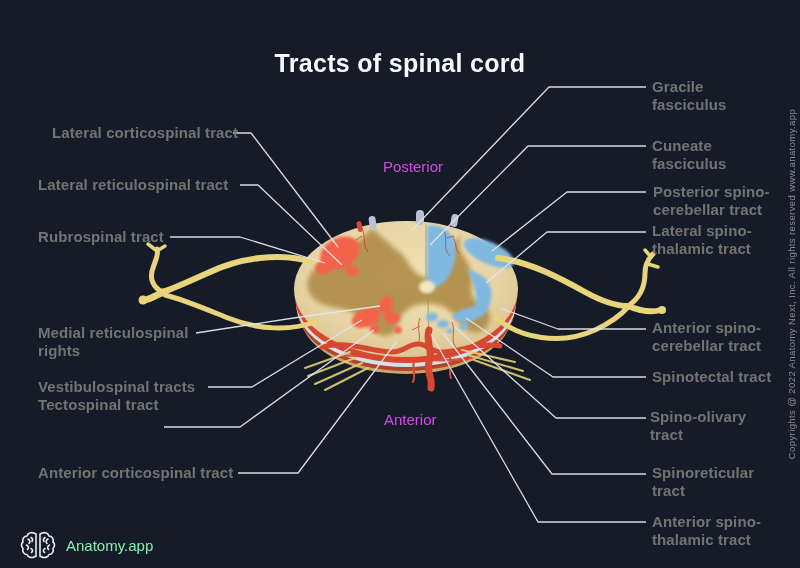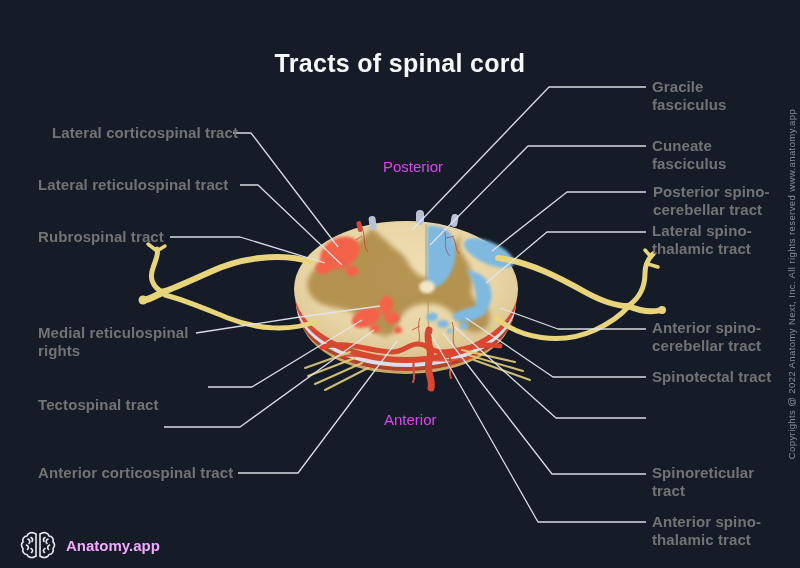--- a/index.html
+++ b/index.html
@@ -36,21 +36,21 @@
   .r9{left:652px;top:513px;width:142px;}
   .orient{position:absolute;font-size:15px;font-weight:400;color:#d946ef;}
   .posterior{left:383px;top:158px;} .anterior{left:384px;top:411px;}
   .copyright{
     position:absolute;right:3px;top:50%;
     transform:translateY(-50%) rotate(180deg);
     writing-mode:vertical-rl;
     font-size:9.5px;color:#868d9c;letter-spacing:.4px;white-space:nowrap;
   }
   .footer{position:absolute;left:20px;bottom:8px;display:flex;align-items:center;}
-  .brand{font-size:15px;font-weight:700;color:#f0abfc;margin-left:10px;}
+  .brand{font-size:15px;font-weight:400;color:#86efac;margin-left:10px;}
 </style>
 </head>
 <body>
 
 <div class="canvas">
 
   <div class="title">Tracts of spinal cord</div>
 
   <svg class="scene" width="800" height="568" viewBox="0 0 800 568">
     <defs>
@@ -190,29 +190,31 @@
   </svg>
 
 
   <div class="orient posterior">Posterior</div>
   <div class="orient anterior">Anterior</div>
 
   <div class="lbl l1 nowrap">Lateral corticospinal tract</div>
   <div class="lbl l2 nowrap">Lateral reticulospinal tract</div>
   <div class="lbl l3 nowrap">Rubrospinal tract</div>
   <div class="lbl l4">Medial reticulospinal rights</div>
+  <div class="lbl l5 nowrap">Vestibulospinal tracts</div>
   <div class="lbl l6 nowrap">Tectospinal tract</div>
   <div class="lbl l7 nowrap">Anterior corticospinal tract</div>
 
   <div class="lbl r1">Gracile fasciculus</div>
   <div class="lbl r2">Cuneate fasciculus</div>
   <div class="lbl r3">Posterior spino-cerebellar tract</div>
   <div class="lbl r4">Lateral spino-thalamic tract</div>
   <div class="lbl r5">Anterior spino-cerebellar tract</div>
   <div class="lbl r6">Spinotectal tract</div>
+  <div class="lbl r7">Spino-olivary tract</div>
   <div class="lbl r8">Spinoreticular tract</div>
   <div class="lbl r9">Anterior spino-thalamic tract</div>
 
   <div class="copyright">Copyrights @ 2022 Anatomy Next, Inc. All rights reserved www.anatomy.app</div>
 
   <div class="footer">
     <svg width="36" height="30" viewBox="0 0 36 30" fill="none" stroke="#e9ecf1" stroke-width="1.6" stroke-linecap="round" stroke-linejoin="round">
       <path d="M16,4 C12,1.5 8,2.5 7,6 C4,6 2,9 3,12 C1,13.5 1,16.5 3,18.5 C2,21.5 4,24.5 7,24.5 C8,27.5 12,28.5 15,26.5 L16,26.5 Z"></path>
       <path d="M20,4 C24,1.5 28,2.5 29,6 C32,6 34,9 33,12 C35,13.5 35,16.5 33,18.5 C34,21.5 32,24.5 29,24.5 C28,27.5 24,28.5 21,26.5 L20,26.5 Z"></path>
       <path d="M8,9 C10,10 10.5,12 9,13.5 M6.5,15 C8.5,16 9,18 7.5,19.5 M11,18.5 C13,19.5 13,21.5 11.5,22.5 M11,7.5 C12.5,8.5 13,10 12,11.5"></path>

